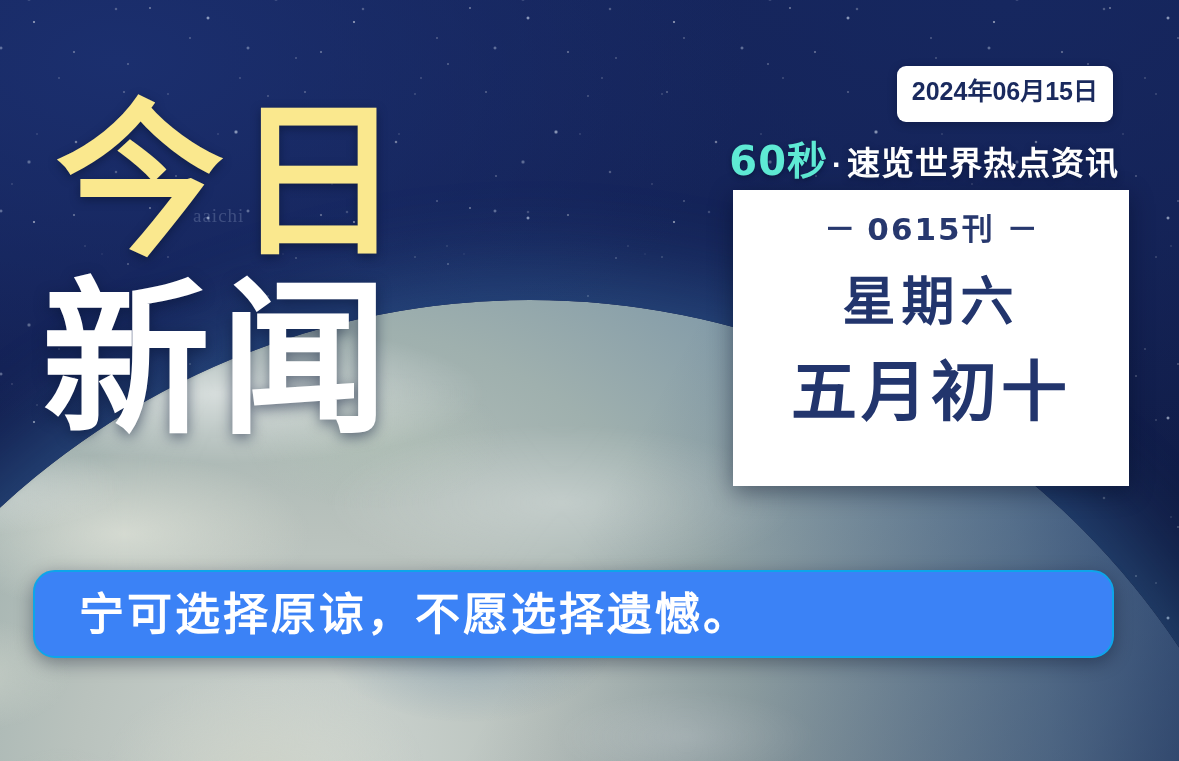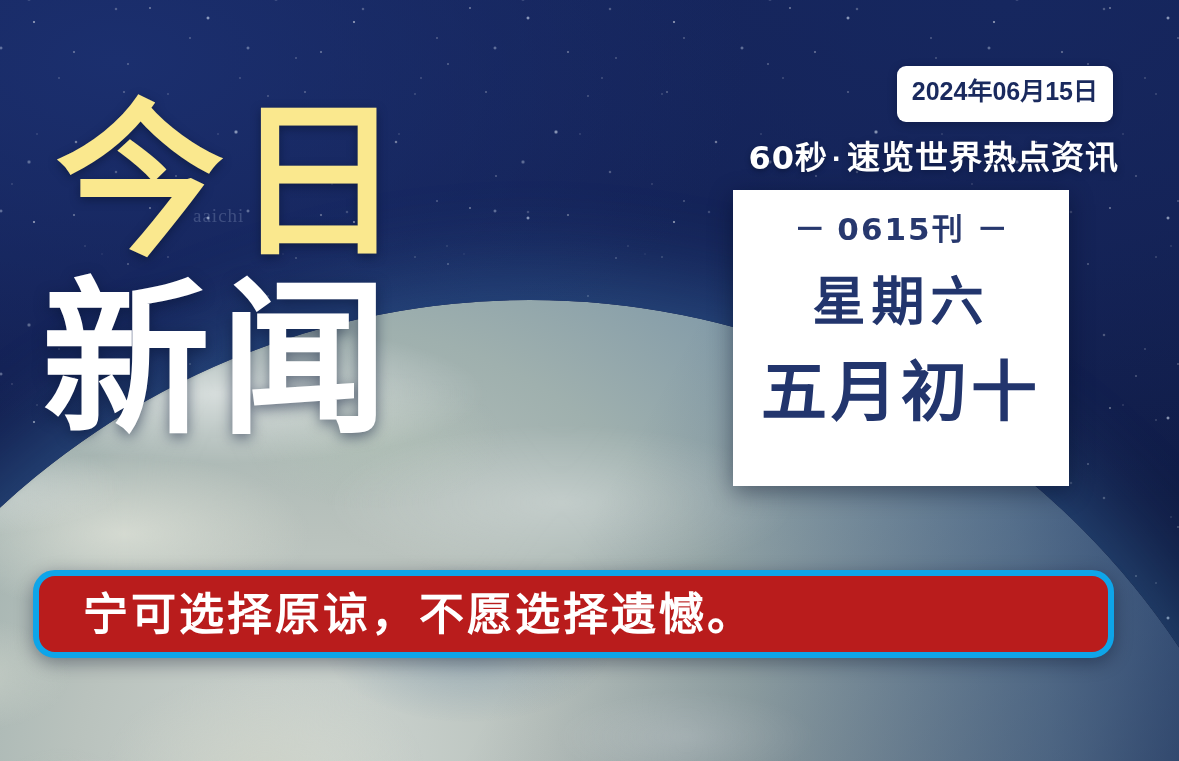--- a/index.html
+++ b/index.html
@@ -152,40 +152,40 @@
   .tagline{
     position:absolute;right:60px;top:141px;
     z-index:6;
     white-space:nowrap;
     font-weight:900;
     font-size:33px;
     letter-spacing:1px;
     line-height:1;
   }
   .tagline .sec{
-    color:#ffffff;
-    font-size:32px;
+    color:#5eead4;
+    font-size:40px;
     font-family:"DejaVu Sans","Liberation Sans",sans-serif;
     text-shadow:0 2px 5px rgba(8,18,48,.6);
   }
   .tagline .dot{
     color:#FFFFFF;
     font-size:30px;
     padding:0 4px;
   }
   .tagline .desc{
     color:#FFFFFF;
     text-shadow:0 2px 6px rgba(8,18,48,.55);
     text-align:center;
   }
 
   
   .info-card{
     position:absolute;left:733px;top:190px;
-    width:336px;height:296px;
+    width:396px;height:296px;
     background:#FFFFFF;
     z-index:6;
     display:flex;
     flex-direction:column;
     align-items:center;
     justify-content:flex-start;
     padding-top:14px;
     box-shadow:0 6px 22px rgba(4,10,34,.45);
   }
   .issue{
@@ -217,22 +217,22 @@
     font-weight:900;
     letter-spacing:4px;
     line-height:1;
     font-family:"DejaVu Sans","Liberation Sans",sans-serif;
   }
 
   
   .quote-bar{
     position:absolute;left:33px;top:570px;
     width:1081px;height:88px;
-    background:#b91c1c;
-    border:6px solid #0ea5e9;
+    background:#3b82f6;
+    border:2px solid #0ea5e9;
     border-radius:22px;
     display:flex;
     align-items:center;
     z-index:7;
     box-shadow:0 5px 18px rgba(4,10,34,.38);
   }
   .quote-text{
     color:#FFFFFF;
     font-size:45px;
     font-weight:900;

